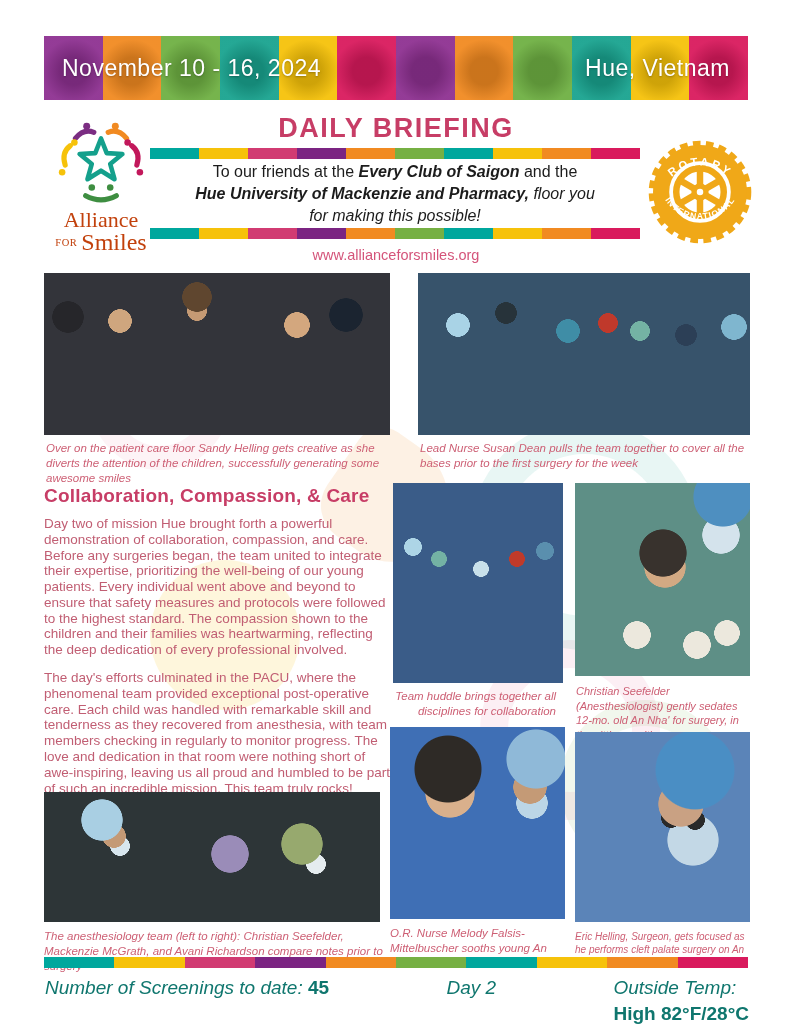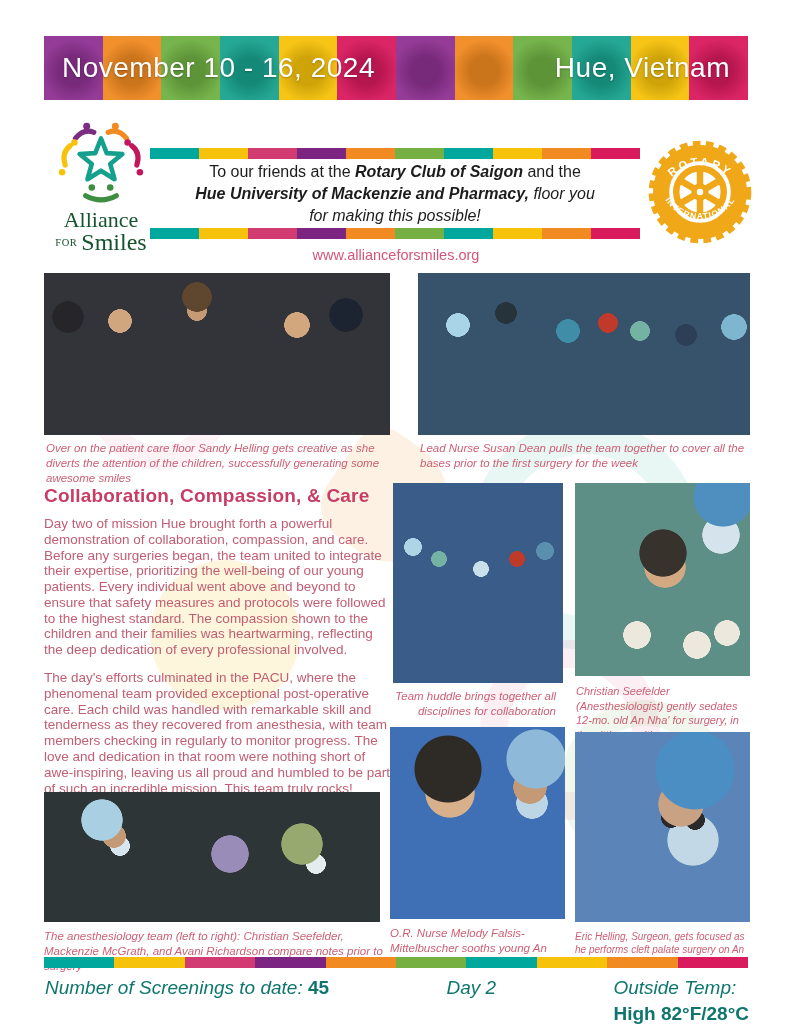--- a/index.html
+++ b/index.html
@@ -18,40 +18,40 @@
   .blob.b5 { left:330px; top:440px; width:120px; height:120px; background:rgba(241,138,33,.12); transform:rotate(35deg); border-radius:30% 70% 60% 40%; }
   .blob.b6 { left:90px; top:330px; width:140px; height:140px; border:24px solid rgba(214,50,110,.06); }
 
   
   .banner { position:absolute; left:44px; top:36px; width:704px; height:64px; }
   .banner-tiles { position:absolute; inset:0; display:flex; }
   .banner-tiles .tile { flex:1; position:relative; }
   .banner-tiles .tile::after { content:""; position:absolute; inset:0;
     background:radial-gradient(circle at 50% 55%, rgba(0,0,0,.16) 0 30%, rgba(255,255,255,.05) 70%); }
   .banner-text { position:absolute; inset:0; display:flex; align-items:center; justify-content:space-between;
-    padding:16px 18px; color:#ffffff; font-size:28px; font-weight:500; letter-spacing:.5px; text-shadow:0 1px 2px rgba(0,0,0,.25); }
+    padding:16px 18px; color:#ffffff; font-size:23px; font-weight:500; letter-spacing:.5px; text-shadow:0 1px 2px rgba(0,0,0,.25); }
 
   
   .daily-title { position:absolute; left:44px; top:113px; width:704px; text-align:center;
     color:#c73d66; font-size:27px; font-weight:800; letter-spacing:1.5px; }
   .stripe { position:absolute; height:11px; display:flex; overflow:hidden; }
   .stripe .tile { flex:1; }
   .stripe.s1 { left:150px; top:148px; width:490px; }
   .stripe.s2 { left:150px; top:228px; width:490px; }
   .stripe.s3 { left:44px;  top:957px; width:704px; }
   .dedication { position:absolute; left:150px; top:161px; width:490px; text-align:center;
     color:#1c1c1c; font-size:16px; line-height:1.38; }
   .dedication b { font-style:italic; }
   .dedication .it { font-style:italic; }
   .website { position:absolute; left:44px; top:247px; width:704px; text-align:center;
     color:#d4547a; font-size:14.5px; text-decoration:none; display:block; }
 
   
   .afs-logo { position:absolute; left:46px; top:118px; width:110px; text-align:center; }
-  .afs-word { font-family:"Liberation Serif", serif; color:#14532d; line-height:.95; }
+  .afs-word { font-family:"Liberation Serif", serif; color:#c2410c; line-height:.95; }
   .afs-word .l1 { font-size:22px; display:block; }
   .afs-word .for { font-size:10.5px; letter-spacing:.5px; vertical-align:4px; }
   .afs-word .l2 { font-size:24px; }
 
   
   .rotary-logo { position:absolute; left:646px; top:138px; width:108px; height:108px; }
 
   
   .photo { position:absolute; overflow:hidden; background-repeat:no-repeat; }
   .caption { position:absolute; color:#cd5f74; font-style:italic; font-size:11.5px; line-height:1.32; }
@@ -257,34 +257,35 @@
       <circle cx="50" cy="50" r="3" fill="#ffffff"></circle>
       <text font-family="Liberation Sans, sans-serif" font-size="10.5" font-weight="bold" fill="#ffffff" letter-spacing="2.5">
         <textPath href="#rtop" startOffset="50%" text-anchor="middle">ROTARY</textPath>
       </text>
       <text font-family="Liberation Sans, sans-serif" font-size="8" font-weight="bold" fill="#ffffff" letter-spacing="1">
         <textPath href="#rbot" startOffset="50%" text-anchor="middle">INTERNATIONAL</textPath>
       </text>
     </svg>
   </div>
 
+  <div class="daily-title">DAILY BRIEFING</div>
   <div class="stripe s1">
       <div class="tile" style="background: rgb(0, 167, 157);"></div>
       <div class="tile" style="background: rgb(246, 194, 10);"></div>
       <div class="tile" style="background: rgb(209, 59, 114);"></div>
       <div class="tile" style="background: rgb(123, 36, 130);"></div>
       <div class="tile" style="background: rgb(241, 138, 33);"></div>
       <div class="tile" style="background: rgb(118, 176, 67);"></div>
       <div class="tile" style="background: rgb(0, 167, 157);"></div>
       <div class="tile" style="background: rgb(246, 194, 10);"></div>
       <div class="tile" style="background: rgb(241, 138, 33);"></div>
       <div class="tile" style="background: rgb(217, 26, 93);"></div>
     </div>
   <div class="dedication">
-    <span>To our friends at the </span><b>Rotary Club of Saigon</b><span> and the</span><br>
+    <span>To our friends at the </span><b>Every Club of Saigon</b><span> and the</span><br>
     <b>Hue University of Mackenzie and Pharmacy,</b><span class="it"> floor you</span><br>
     <span class="it">for making this possible!</span>
   </div>
   <div class="stripe s2">
       <div class="tile" style="background: rgb(0, 167, 157);"></div>
       <div class="tile" style="background: rgb(246, 194, 10);"></div>
       <div class="tile" style="background: rgb(209, 59, 114);"></div>
       <div class="tile" style="background: rgb(123, 36, 130);"></div>
       <div class="tile" style="background: rgb(241, 138, 33);"></div>
       <div class="tile" style="background: rgb(118, 176, 67);"></div>

